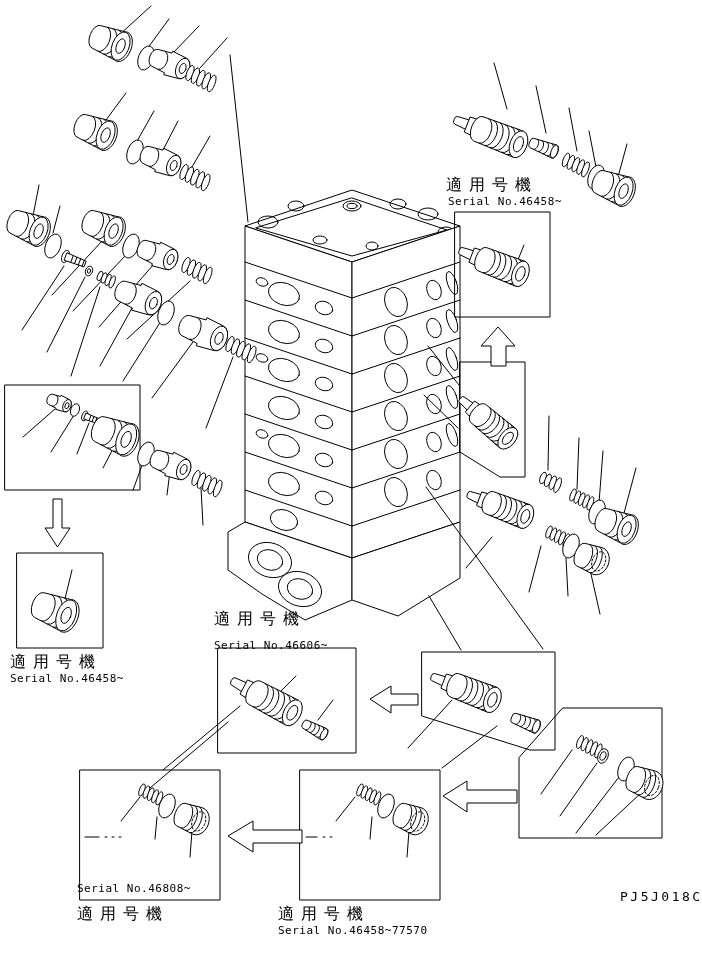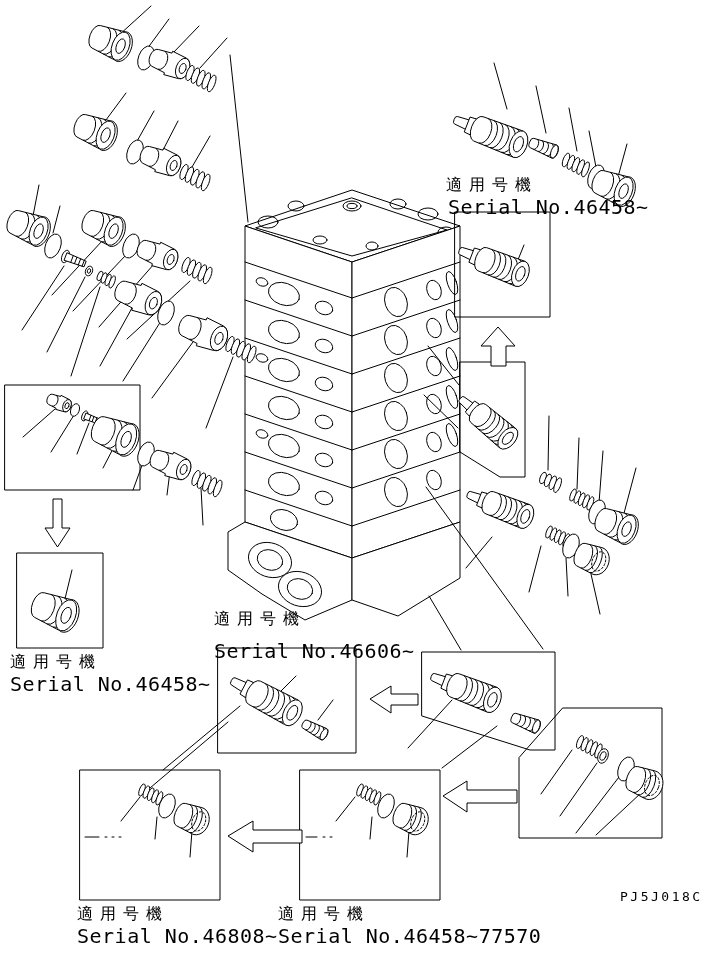--- a/index.html
+++ b/index.html
@@ -7,21 +7,21 @@
     width:702px;height:959px;position:relative;background:#ffffff;
     font-family:"DejaVu Sans Mono","Liberation Mono",monospace;
     overflow:hidden;
   }
   #art{position:absolute;left:0;top:0;}
   #art *{vector-effect:non-scaling-stroke;}
   .s{stroke:#000;stroke-width:1;fill:none;stroke-linecap:round;stroke-linejoin:round;}
   .f{stroke:#000;stroke-width:1;fill:#ffffff;stroke-linejoin:round;}
   .lbl{position:absolute;color:#000;white-space:pre;line-height:1.1;}
   .jp{font-size:16px;letter-spacing:7px;}
-  .sn{font-size:20px;letter-spacing:.5px;text-align:center;}
+  .sn{font-size:11px;letter-spacing:.5px;text-align:center;}
   .code{font-size:13px;letter-spacing:2.5px;}
 </style>
 </head>
 <body>
 
 <svg id="art" width="702" height="959" viewBox="0 0 702 959">
   <defs>
     <g id="plug">
       <path class="f" d="M-20,-12 L5,-15 A9.5,15.5 0 1 1 5,15 L-20,12 A6.5,12 0 0 1 -20,-12 Z"></path>
       <path class="s" d="M-13,-12.8 A6.8,12.8 0 0 1 -13,12.8 M-7,-13.5 A7.4,13.5 0 0 1 -7,13.5 M-1,-14.2 A8,14.2 0 0 1 -1,14.2"></path>
@@ -339,19 +339,19 @@
 <div>
   <div class="lbl jp" style="left:10px;top:653px">適用号機</div>
   <div class="lbl sn" style="left:10px;top:673px">Serial No.46458~</div>
 </div>
 <div>
   <div class="lbl jp" style="left:214px;top:610px">適用号機</div>
   <div class="lbl sn" style="left:214px;top:640px">Serial No.46606~</div>
 </div>
 <div>
   <div class="lbl jp" style="left:77px;top:905px">適用号機</div>
-  <div class="lbl sn" style="left:77px;top:925px">Serial No.46808~</div>
+  <div class="lbl sn" style="left:77px;top:883px">Serial No.46808~</div>
 </div>
 <div>
   <div class="lbl jp" style="left:278px;top:905px">適用号機</div>
   <div class="lbl sn" style="left:278px;top:925px">Serial No.46458~77570</div>
 </div>
 <div class="lbl code" style="left:620px;top:890px">PJ5J018C</div>
 
 </body></html>

